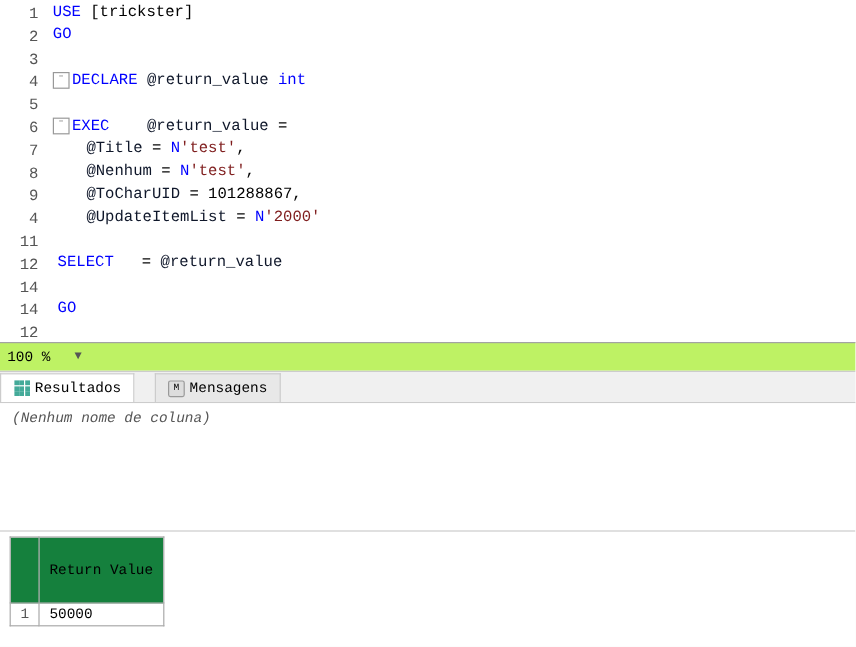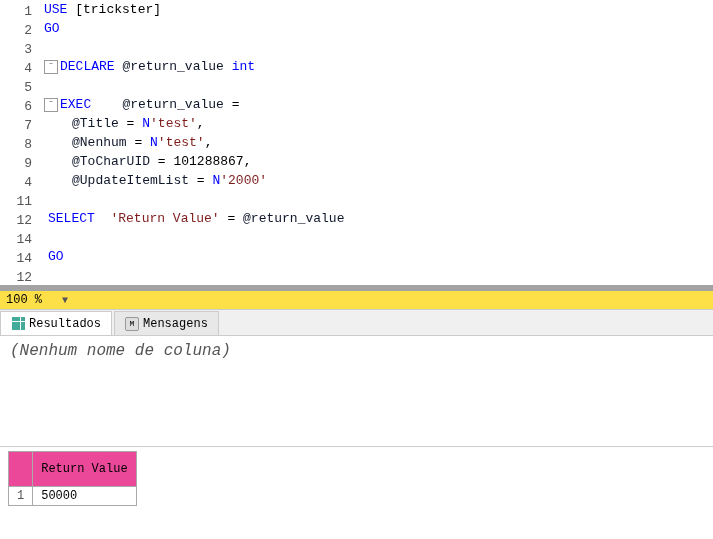--- a/index.html
+++ b/index.html
@@ -78,22 +78,22 @@
     }
 
     .kw-blue { color: #0000ff; }
     .kw-teal { color: #0f172a; }
     .str-red { color: #7f1d1d; }
     .bracket-text { color: #000000; }
 
     
     .zoom-bar {
       height: 24px;
-      background: #fde047;
-      border-top: 6px solid #a3a3a3;
+      background: #bef264;
+      border-top: 1px solid #a3a3a3;
       display: flex;
       align-items: center;
       padding: 0 6px;
       gap: 20px;
       font-size: 12px;
       color: #000;
     }
 
     .zoom-arrow {
       font-size: 10px;
@@ -109,20 +109,21 @@
       display: flex;
       flex-direction: column;
     }
 
     .results-tabs {
       display: flex;
       background: #f0f0f0;
       border-bottom: 1px solid #cccccc;
       height: 26px;
       align-items: flex-end;
+      gap: 15px;
     }
 
     .results-tab {
       display: flex;
       align-items: center;
       gap: 4px;
       padding: 0 10px;
       height: 24px;
       border: 1px solid #cccccc;
       border-bottom: none;
@@ -171,21 +172,21 @@
     .results-content {
       flex: 1;
       background: #ffffff;
       display: flex;
       flex-direction: column;
       overflow: hidden;
     }
 
     .no-column-name {
       padding: 6px 10px;
-      font-size: 16px;
+      font-size: 12px;
       color: #555555;
       font-style: italic;
     }
 
     .result-divider {
       height: 1px;
       background: #cccccc;
       margin-top: 80px;
     }
 
@@ -193,22 +194,22 @@
       padding: 4px 8px;
     }
 
     .result-table {
       border-collapse: collapse;
       font-size: 12px;
     }
 
     .result-table th {
       border: 1px solid #aaaaaa;
-      background: #ec4899;
-      padding: 10px 8px;
+      background: #15803d;
+      padding: 20px 8px;
       text-align: left;
       font-weight: normal;
     }
 
     .result-table td {
       border: 1px solid #aaaaaa;
       padding: 2px 8px;
       background: #ffffff;
     }
 
@@ -275,21 +276,21 @@
         <span style="margin-left:28px;"></span><span class="kw-teal">@ToCharUID</span><span> = </span><span>101288867</span><span>,</span>
       </div>
 
       <div class="code-line">
         <span style="margin-left:28px;"></span><span class="kw-teal">@UpdateItemList</span><span> = </span><span class="kw-blue">N</span><span class="str-red">'2000'</span>
       </div>
 
       <div class="code-line">&nbsp;</div>
 
       <div class="code-line">
-        <span style="margin-left:4px;"></span><span class="kw-blue">SELECT</span><span>  </span><span class="str-red">'Return Value'</span><span> = </span><span class="kw-teal">@return_value</span>
+        <span style="margin-left:4px;"></span><span class="kw-blue">SELECT</span><span>  </span><span> = </span><span class="kw-teal">@return_value</span>
       </div>
 
       <div class="code-line">&nbsp;</div>
 
       <div class="code-line">
         <span style="margin-left:4px;"></span><span class="kw-blue">GO</span>
       </div>
 
       <div class="code-line">&nbsp;</div>
     </div>

